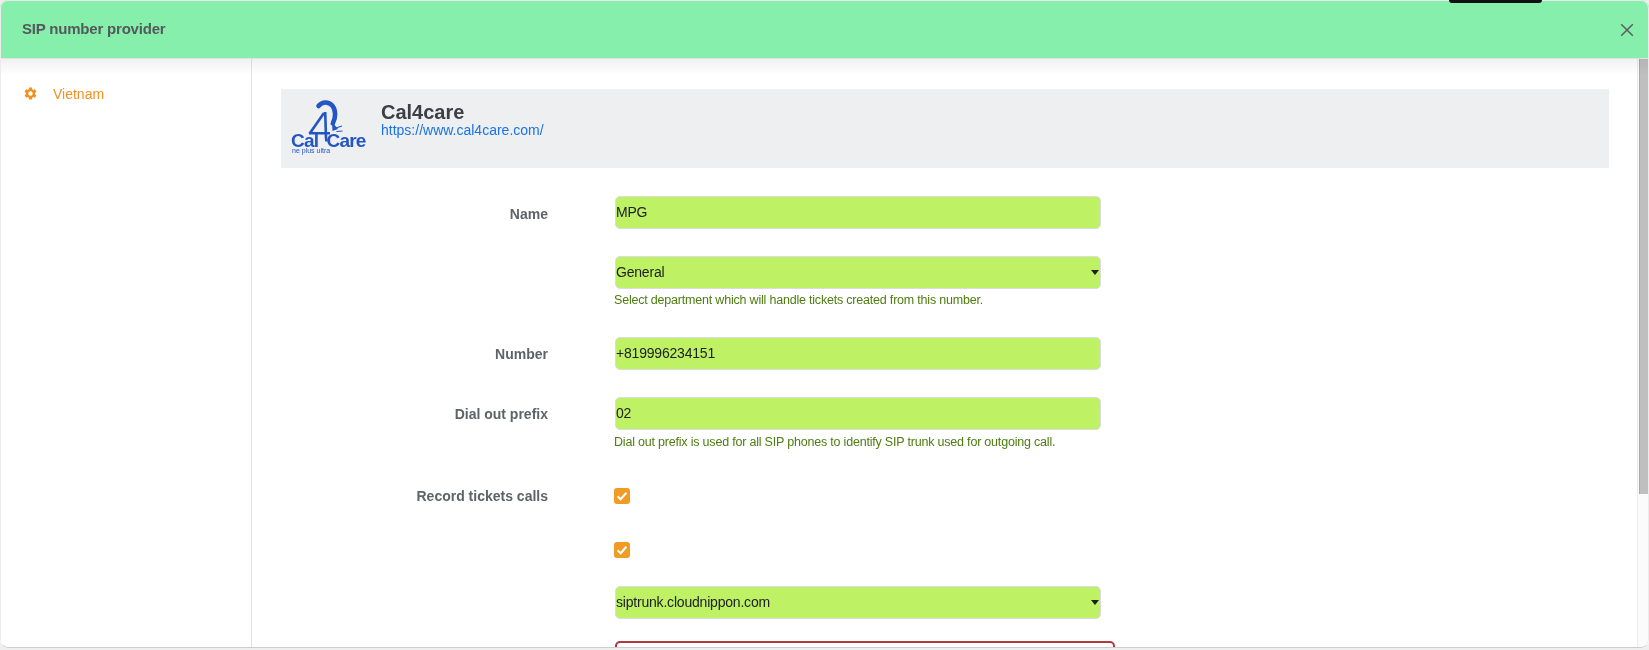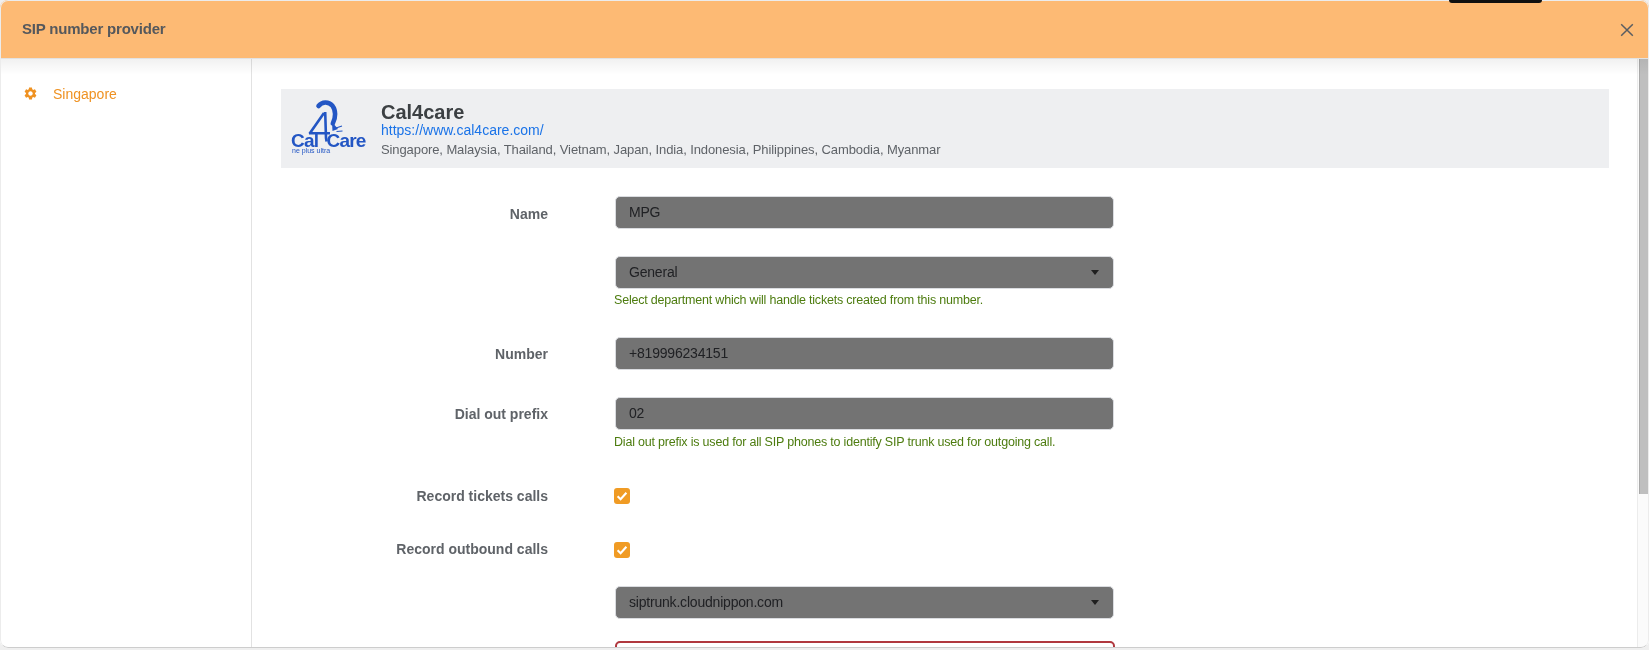--- a/index.html
+++ b/index.html
@@ -1,25 +1,25 @@
 <!DOCTYPE html>
 <html><head>
 <meta charset="utf-8">
 <style>
   html,body{margin:0;padding:0;width:1649px;height:650px;background:#efefef;font-family:"Liberation Sans",sans-serif;overflow:hidden;}
   .abs{position:absolute;}
   #dialog{position:absolute;left:0;top:0;width:1649px;height:648px;background:#fff;border-radius:8px;overflow:hidden;}
   #frame{position:absolute;left:0;top:0;width:1647px;height:646px;border:1px solid;border-color:#ececec #ececec #cdcdcd #ececec;border-radius:8px;z-index:40;pointer-events:none;}
-  #header{position:absolute;left:0;top:0;width:1649px;height:58px;background:#fdba74;border-bottom:1px solid #e2e2e2;z-index:5;}
+  #header{position:absolute;left:0;top:0;width:1649px;height:58px;background:#86efac;border-bottom:1px solid #e2e2e2;z-index:5;}
   #title{position:absolute;left:22px;top:20px;font-size:15px;font-weight:bold;color:#55585c;letter-spacing:-0.2px;}
   #blackbar{position:absolute;left:1449px;top:0;width:93px;height:3px;background:#101010;border-radius:0 0 3px 3px;z-index:50;}
   #hshadow{position:absolute;left:0;top:59px;width:1649px;height:16px;background:linear-gradient(to bottom, rgba(0,0,0,0.055), rgba(0,0,0,0));z-index:4;}
   #vdivider{position:absolute;left:251px;top:59px;width:1px;height:589px;background:#e2e2e2;}
   .label{position:absolute;width:300px;right:auto;text-align:right;font-size:14px;color:#5f6368;font-weight:bold;}
-  .inputbox{position:absolute;left:615px;width:484px;height:31px;border:1px solid #dadce0;border-radius:5px;background:#737373;font-size:14px;color:#202124;line-height:31px;padding-left:13px;letter-spacing:-0.2px;}
+  .inputbox{position:absolute;left:615px;width:484px;height:31px;border:1px solid #dadce0;border-radius:5px;background:#bef264;font-size:14px;color:#202124;line-height:31px;letter-spacing:-0.2px;}
   .helper{position:absolute;left:614px;font-size:12.5px;letter-spacing:-0.2px;color:#4d7c0f;}
   .caret{position:absolute;width:0;height:0;border-left:4.5px solid transparent;border-right:4.5px solid transparent;border-top:5.5px solid #1f1f1f;}
   .checkbox{position:absolute;left:614px;width:16px;height:16px;background:#f09b24;border-radius:3px;}
   #card{position:absolute;left:281px;top:89px;width:1328px;height:79px;background:#eeeff1;}
   #scrolltrack{position:absolute;left:1637px;top:58px;width:12px;height:590px;background:#fbfbfb;border-left:1px solid #ececec;}
   #scrollthumb{position:absolute;left:1639px;top:58px;width:8px;height:436px;background:#bfbfbf;border-left:1px solid #a9a9a9;border-right:1px solid #a9a9a9;}
 </style>
 </head>
 <body>
 <div id="dialog">
@@ -28,60 +28,58 @@
     <svg class="abs" style="left:1620px;top:23px" width="14" height="14" viewBox="0 0 14 14">
         <path d="M1.2 1.2 L12.8 12.8 M12.8 1.2 L1.2 12.8" stroke="#5a5d61" stroke-width="1.5" fill="none"></path>
       </svg>
   </div>
   <div id="hshadow"></div>
   <div id="vdivider"></div>
 
   <svg class="abs" style="left:23px;top:86px" width="15" height="15" viewBox="0 0 24 24" fill="#ef9222">
       <path d="M19.14,12.94c0.04-0.3,0.06-0.61,0.06-0.94c0-0.32-0.02-0.64-0.07-0.94l2.03-1.58c0.18-0.14,0.23-0.41,0.12-0.61 l-1.92-3.32c-0.12-0.22-0.37-0.29-0.59-0.22l-2.39,0.96c-0.5-0.38-1.03-0.7-1.62-0.94L14.4,2.81c-0.04-0.24-0.24-0.41-0.48-0.41 h-3.84c-0.24,0-0.43,0.17-0.47,0.41L9.25,5.35C8.66,5.59,8.12,5.92,7.63,6.29L5.24,5.33c-0.22-0.08-0.47,0-0.59,0.22L2.74,8.87 C2.62,9.08,2.66,9.34,2.86,9.48l2.03,1.58C4.84,11.36,4.8,11.69,4.8,12s0.02,0.64,0.07,0.94l-2.03,1.58 c-0.18,0.14-0.23,0.41-0.12,0.61l1.92,3.32c0.12,0.22,0.37,0.29,0.59,0.22l2.39-0.96c0.5,0.38,1.03,0.7,1.62,0.94l0.36,2.54 c0.05,0.24,0.24,0.41,0.48,0.41h3.84c0.24,0,0.44-0.17,0.47-0.41l0.36-2.54c0.59-0.24,1.13-0.56,1.62-0.94l2.39,0.96 c0.22,0.08,0.47,0,0.59-0.22l1.92-3.32c0.12-0.22,0.07-0.47-0.12-0.61L19.14,12.94z M12,15.6c-1.98,0-3.6-1.62-3.6-3.6 s1.62-3.6,3.6-3.6s3.6,1.62,3.6,3.6S13.98,15.6,12,15.6z"></path>
     </svg>
-  <div class="abs" style="left:53px;top:86px;font-size:14px;color:#ef9222;">Singapore</div>
+  <div class="abs" style="left:53px;top:86px;font-size:14px;color:#ef9222;">Vietnam</div>
 
   <div id="card"></div>
   <svg class="abs" style="left:290px;top:98px" width="85" height="58" viewBox="0 0 85 58">
 
     <path d="M28.5 8 C32 3.5 38.5 3.2 42.5 7.8 C45.8 12 46 19.5 42.8 25.5" stroke="#2356c4" stroke-width="4.6" fill="none" stroke-linecap="round"></path>
     <path d="M42 24 L48 31 L42.5 33 Z" fill="#2356c4"></path>
     <path d="M46 30 l6 -2 M46.5 33.5 l6 -0.5" stroke="#2356c4" stroke-width="1.2" fill="none"></path>
 
     <path d="M34 15 L19.5 35.8 M19 35.3 H40 M35.2 14 L36 40 L36.6 43.5" stroke="#2356c4" stroke-width="2.6" fill="none"></path>
 
     <text x="1" y="49" font-family="Liberation Sans, sans-serif" font-weight="bold" font-size="19" letter-spacing="-0.8" fill="#2356c4">Cal</text>
     <text x="36.5" y="49" font-family="Liberation Sans, sans-serif" font-weight="bold" font-size="19" letter-spacing="-0.8" fill="#2356c4">Care</text>
     <text x="2" y="54.5" font-family="Liberation Sans, sans-serif" font-size="7" letter-spacing="0" fill="#2356c4">ne plus ultra</text>
   </svg>
 
   <div class="abs" style="left:381px;top:101px;font-size:20px;font-weight:bold;color:#3c4043;">Cal4care</div>
   <div class="abs" style="left:381px;top:122px;font-size:14px;color:#1a73e8;">https://www.cal4care.com/</div>
-  <div class="abs" style="left:381px;top:142px;font-size:13px;color:#5f6368;letter-spacing:-0.1px;">Singapore, Malaysia, Thailand, Vietnam, Japan, India, Indonesia, Philippines, Cambodia, Myanmar</div>
 
   <div class="label" style="left:248px;top:206px;">Name</div>
   <div class="inputbox" style="top:196px;">MPG</div>
 
   <div class="inputbox" style="top:256px;">General</div>
   <div class="caret" style="left:1091px;top:270px;"></div>
   <div class="helper" style="top:293px;">Select department which will handle tickets created from this number.</div>
 
   <div class="label" style="left:248px;top:346px;">Number</div>
   <div class="inputbox" style="top:337px;">+819996234151</div>
 
   <div class="label" style="left:248px;top:406px;">Dial out prefix</div>
   <div class="inputbox" style="top:397px;">02</div>
   <div class="helper" style="top:435px;">Dial out prefix is used for all SIP phones to identify SIP trunk used for outgoing call.</div>
 
   <div class="label" style="left:248px;top:488px;">Record tickets calls</div>
   <div class="checkbox" style="top:488px;"><svg width="16" height="16" viewBox="0 0 16 16">
         <path d="M3.6 8.2 L6.6 11.2 L12.4 4.8" stroke="#fff" stroke-width="2.1" fill="none"></path>
       </svg></div>
 
-  <div class="label" style="left:248px;top:541px;">Record outbound calls</div>
   <div class="checkbox" style="top:542px;"><svg width="16" height="16" viewBox="0 0 16 16">
         <path d="M3.6 8.2 L6.6 11.2 L12.4 4.8" stroke="#fff" stroke-width="2.1" fill="none"></path>
       </svg></div>
 
   <div class="inputbox" style="top:586px;">siptrunk.cloudnippon.com</div>
   <div class="caret" style="left:1091px;top:600px;"></div>
 
   <div class="abs" style="left:615px;top:641px;width:496px;height:20px;border:2px solid #b0383e;border-radius:5px;background:#fff;"></div>
 
   <div id="scrolltrack"></div>

